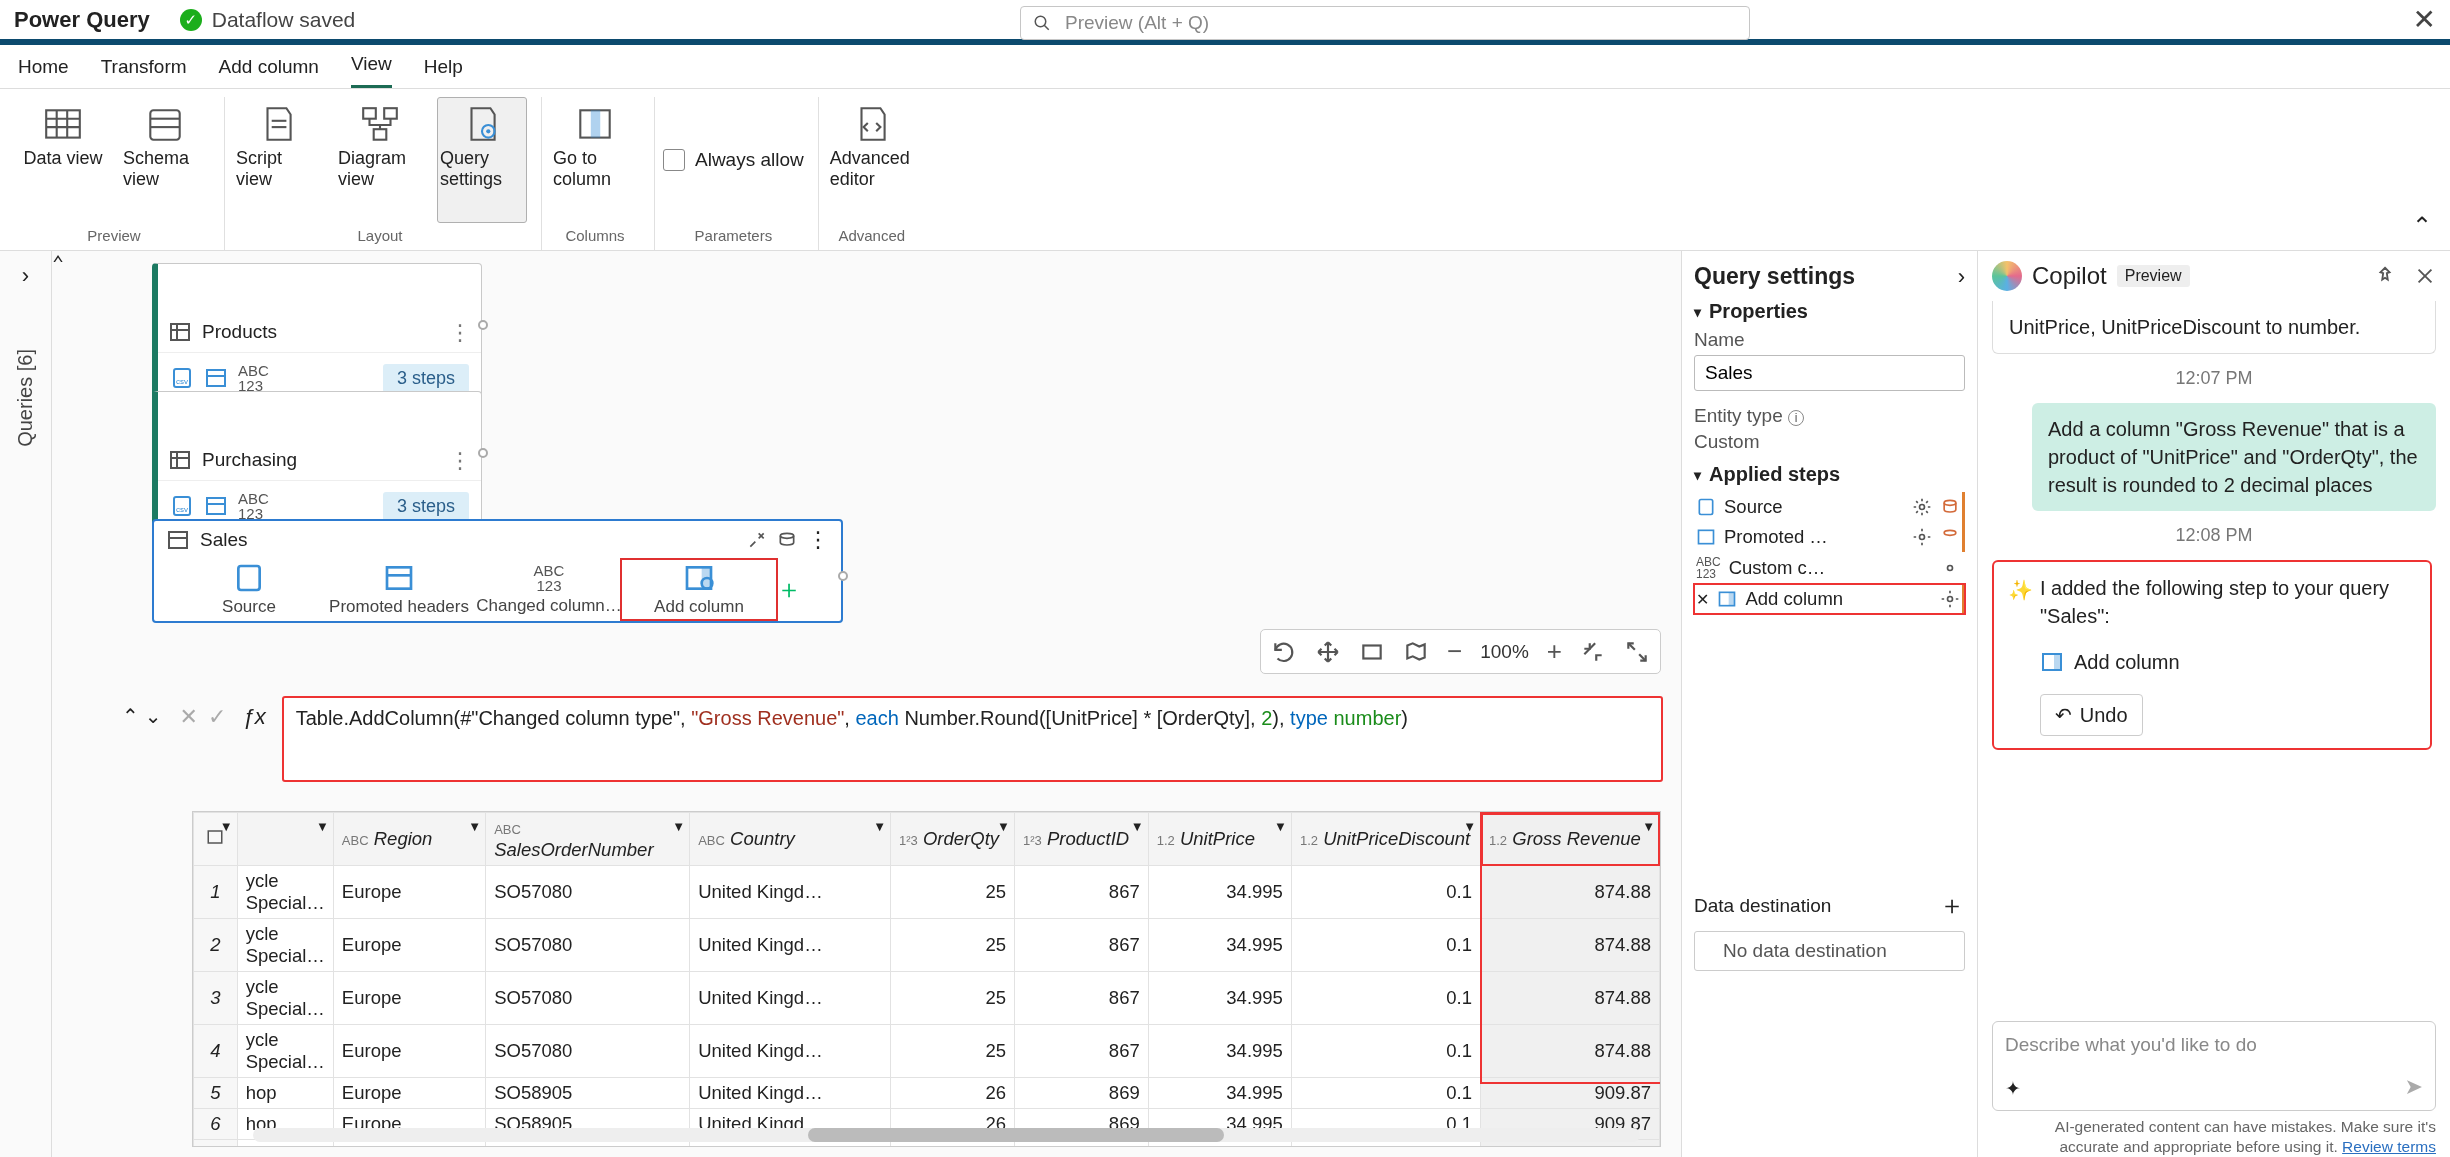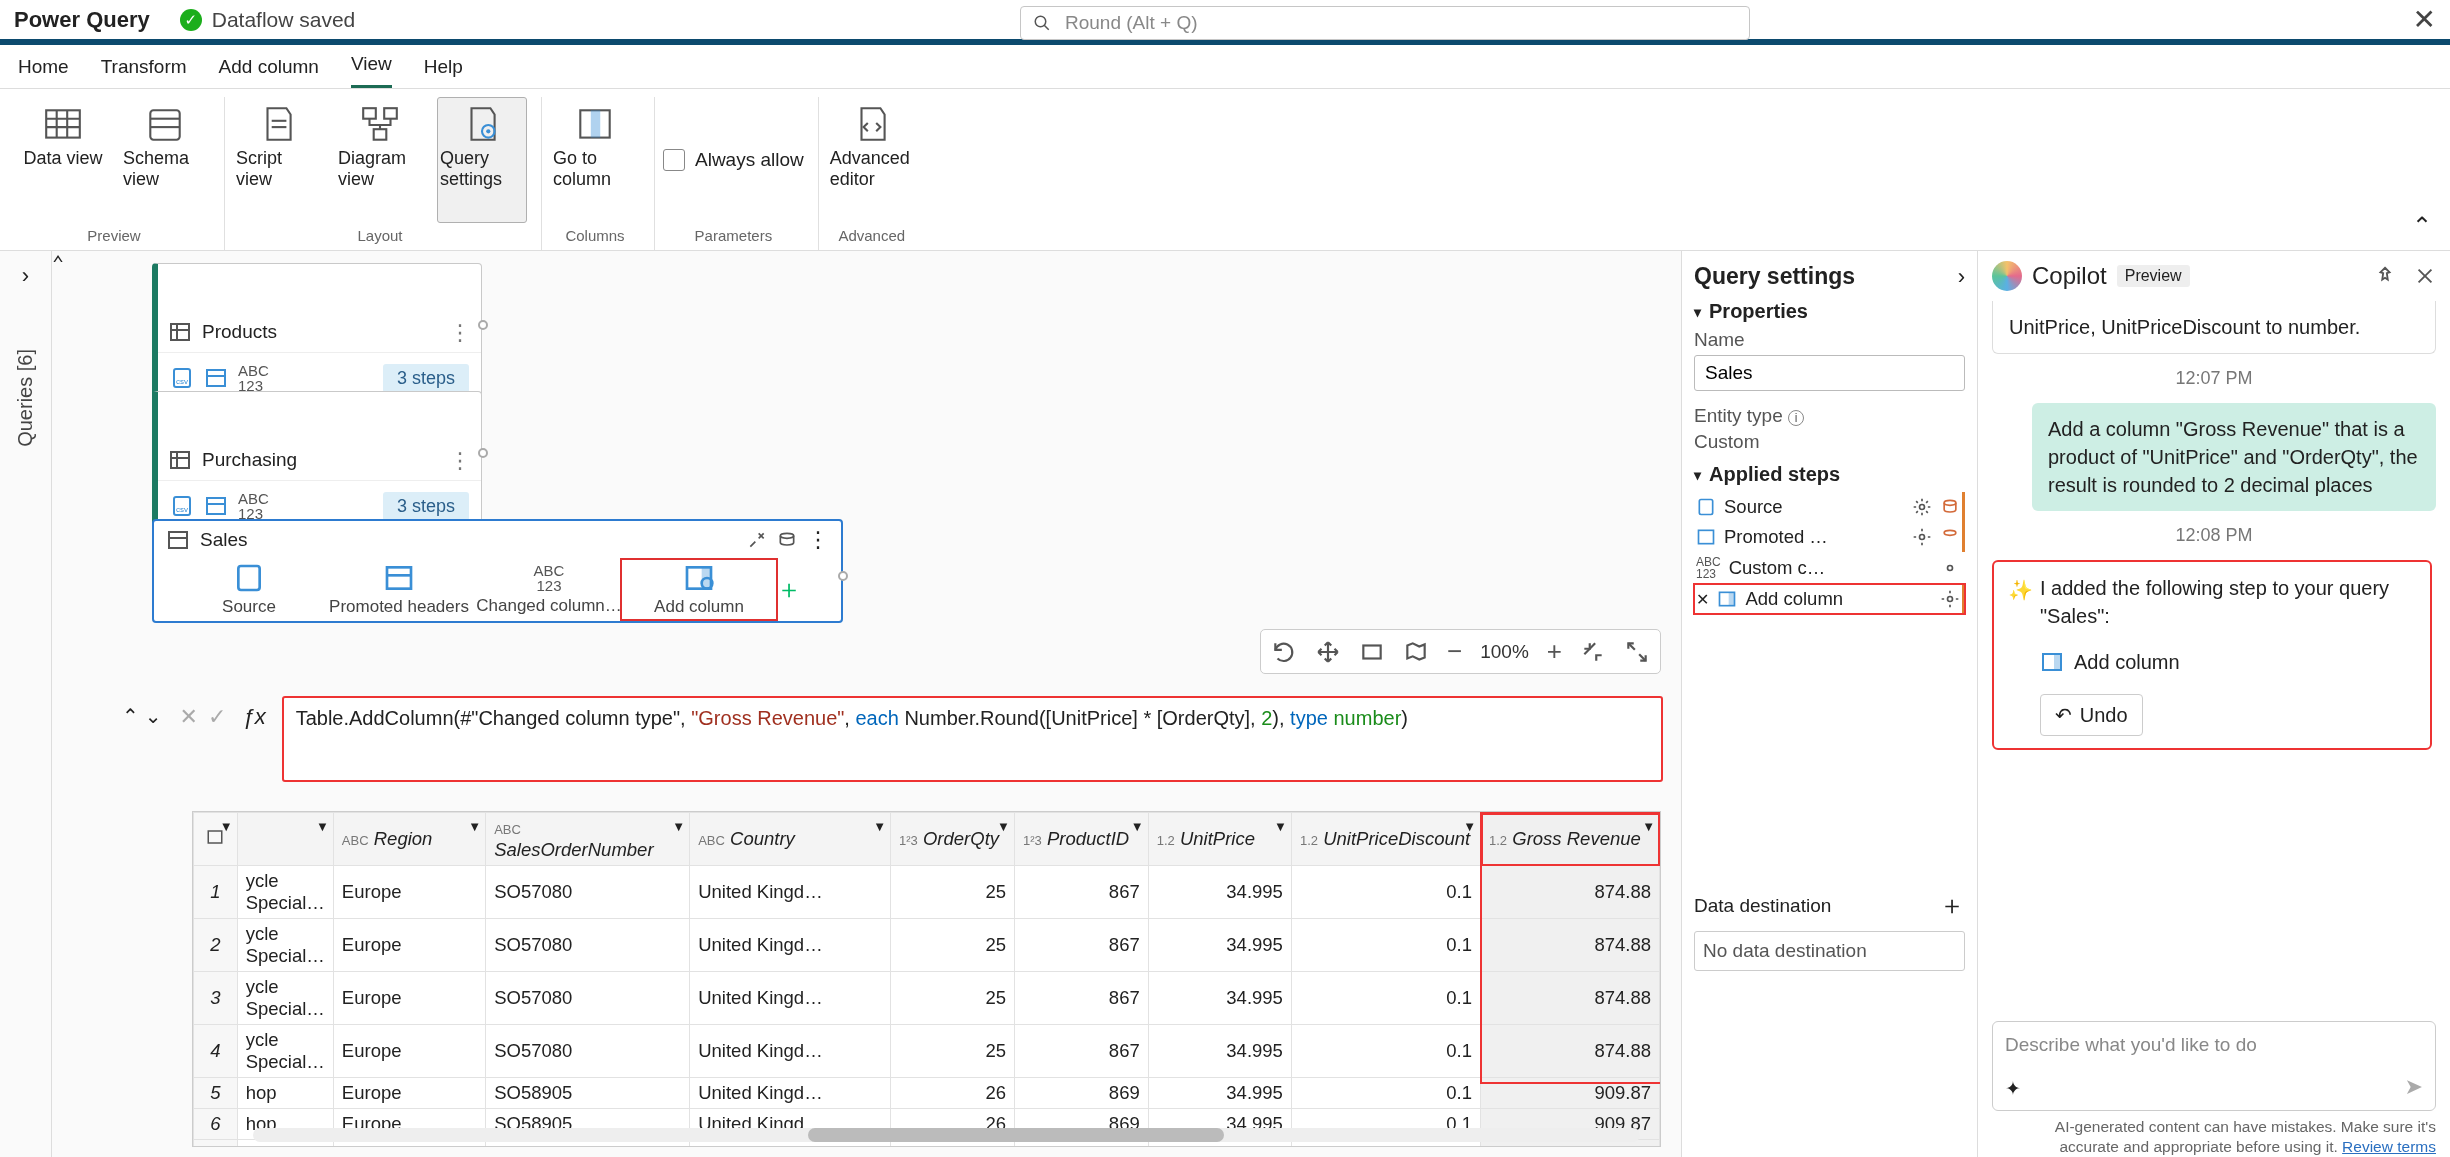--- a/index.html
+++ b/index.html
@@ -111,21 +111,21 @@
 .field{font-size:19px; color:#555; margin-top:4px;}
 .nameinput{width:100%; border:1px solid #bbb; border-radius:3px; padding:6px 10px; margin-top:4px; font-size:19px;}
 .steplist .srow{display:flex; align-items:center; padding:4px 2px; gap:8px; font-size:18.5px; position:relative; cursor:pointer; border-right:3px solid transparent;}
 .steplist .srow.latest{border-right-color:#e08030;}
 .steplist .srow .sicon{width:20px;height:20px;}
 .steplist .srow .gear{margin-left:auto; width:20px; height:20px;}
 .steplist .srow .extra{width:20px;height:20px;}
 .steplist .srow.sel{outline:2px solid #e33; outline-offset:-1px; background:#fff;}
 .datadest{display:flex; align-items:center; justify-content:space-between; margin-top:auto; padding-top:14px;}
 .datadest .plus{font-size:26px; cursor:pointer;}
-.nodest{border:1px solid #ccc; border-radius:3px; padding:8px 8px; margin-top:8px; color:#555;}
+.nodest{border:1px solid #ccc; border-radius:3px; padding:8px 28px; margin-top:8px; color:#555;}
 
 
 .copilot .chead2{display:flex; align-items:center; gap:10px;}
 .copilot .logo{width:30px; height:30px; border-radius:50%; background:conic-gradient(#f4c26b,#e46a8c,#5ab0e4,#5bc49a,#f4c26b);}
 .copilot .title{font-size:24px; font-weight:500;}
 .copilot .prev{font-size:16px; background:#eee; padding:2px 8px; border-radius:3px;}
 .copilot .pins{margin-left:auto; display:flex; gap:18px;}
 .copilot .pins svg{width:22px;height:22px; cursor:pointer;}
 .chatarea{flex:1; overflow:hidden; display:flex; flex-direction:column; gap:10px; margin-top:10px;}
 .msg{border:1px solid #ddd; border-radius:6px; padding:12px 16px; font-size:20px; line-height:1.4; background:#fff;}
@@ -154,21 +154,21 @@
   <span class="app-name">Power Query</span>
   <div class="saved">
     <span class="check">✓</span>
     <span>Dataflow saved</span>
   </div>
   <div class="search">
     <svg viewBox="0 0 24 24">
         <circle cx="10" cy="10" r="7" class="isvg"></circle>
         <line x1="15" y1="15" x2="21" y2="21" class="isvg"></line>
       </svg>
-    <span>Round (Alt + Q)</span>
+    <span>Preview (Alt + Q)</span>
   </div>
   <span class="close">✕</span>
 </div>
 
 <div class="menubar">
   <span>Home</span>
   <span>Transform</span>
   <span>Add column</span>
   <span class="active">View</span>
   <span>Help</span>

